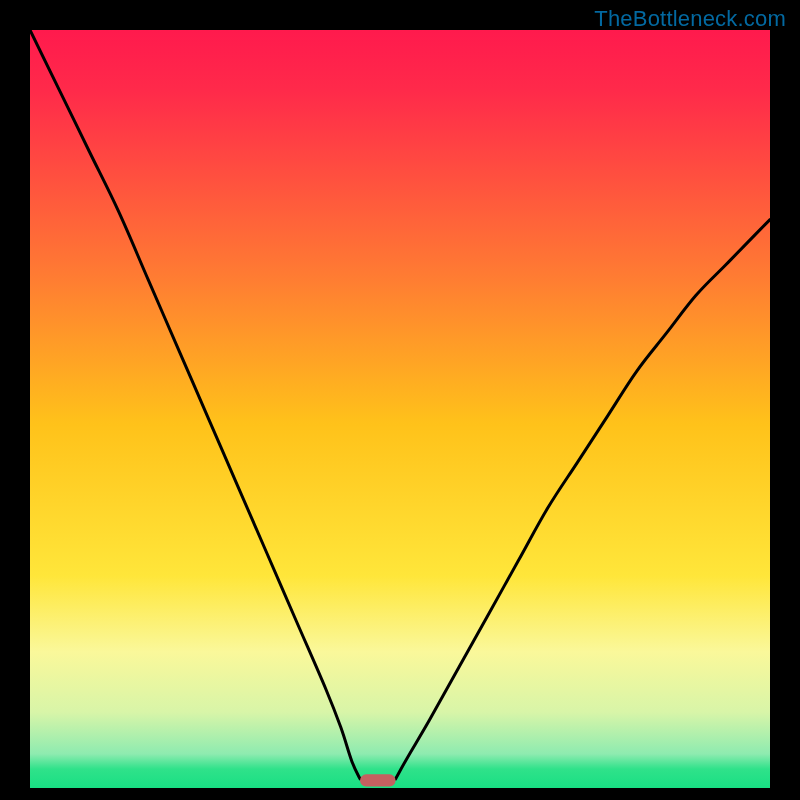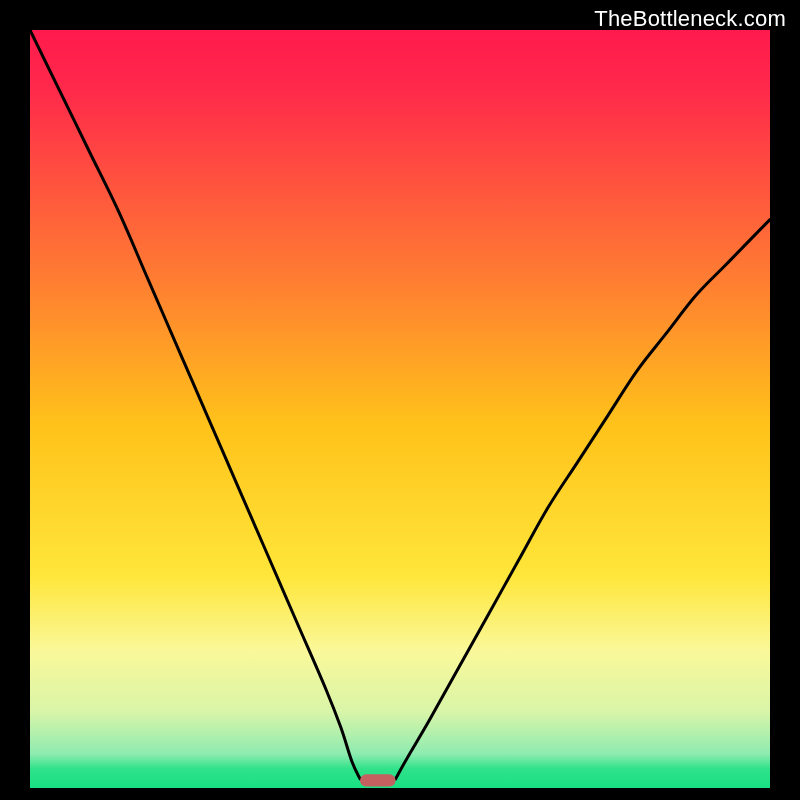--- a/index.html
+++ b/index.html
@@ -14,21 +14,21 @@
   .stage {
     position: relative;
     width: 800px;
     height: 800px;
     background: #000000;
   }
   .watermark {
     position: absolute;
     top: 6px;
     right: 14px;
-    color: #ffffff;
+    color: #0369a1;
     font-size: 22px;
     letter-spacing: 0.2px;
     font-weight: 500;
     z-index: 10;
   }
   .plot-wrap {
     position: absolute;
     left: 30px;
     top: 30px;
     width: 740px;

